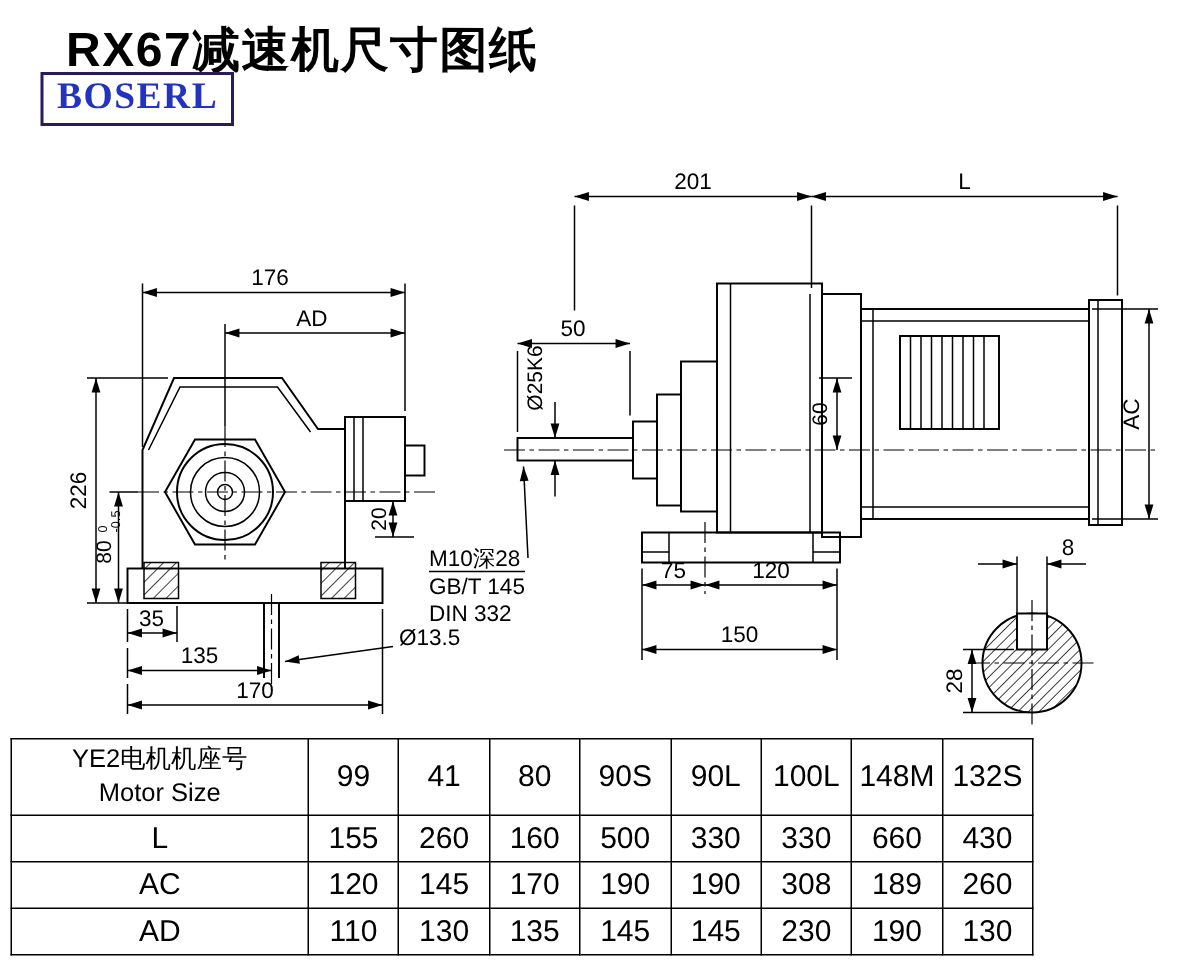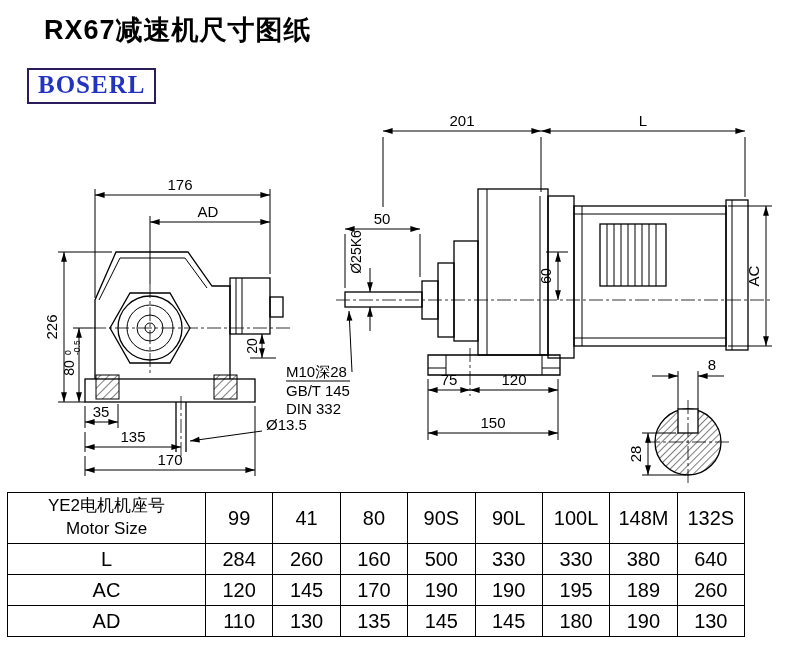--- a/index.html
+++ b/index.html
@@ -1,32 +1,32 @@
 <!DOCTYPE html>
 <html><head>
 <meta charset="utf-8">
 <style>
   * { margin:0; padding:0; box-sizing:border-box; }
   html,body { width:800px; height:646px; }
   body { background:#ffffff; font-family:"Liberation Sans",sans-serif; position:relative; overflow:hidden; }
 
-  .page-title { position:absolute; left:44px; top:12px; font-size:27px; font-weight:bold; color:#000; letter-spacing:1px; }
-  .logo-box { position:absolute; left:27px; top:68px; border:2px solid #2b1b5a; padding:1px 9px 3px 9px; background:#fff; }
+  .page-title { position:absolute; left:44px; top:12px; font-size:32px; font-weight:bold; color:#000; letter-spacing:1px; }
+  .logo-box { position:absolute; left:27px; top:48px; border:2px solid #2b1b5a; padding:1px 9px 3px 9px; background:#fff; }
   .logo-text { font-family:"Liberation Serif",serif; font-weight:bold; font-size:25px; color:#2233c0; letter-spacing:1px; }
 
   svg.drawing { position:absolute; left:0; top:0; }
   .o  { fill:none; stroke:#000; stroke-width:1.3; }
   .t  { fill:none; stroke:#000; stroke-width:1; }
   .d  { stroke:#000; stroke-width:1; fill:none; }
   .cl { stroke:#000; stroke-width:0.8; fill:none; stroke-dasharray:14 3 3 3; }
   text.dim  { font-family:"Liberation Sans",sans-serif; font-size:14px; fill:#000; }
   text.dimL { font-family:"Liberation Sans",sans-serif; font-size:15px; fill:#000; }
   text.tol  { font-family:"Liberation Sans",sans-serif; font-size:8.5px; fill:#000; }
 
-  .dim-table { position:absolute; left:7px; top:492px; width:738px; border-collapse:collapse; table-layout:fixed; background:#fff; }
+  .dim-table { position:absolute; left:7px; top:492px; width:682px; border-collapse:collapse; table-layout:fixed; background:#fff; }
   .dim-table th, .dim-table td { border:1px solid #000; text-align:center; vertical-align:middle; font-weight:normal; font-size:20px; color:#000; padding:1px 0; height:31px; }
   .dim-table tr.header th { height:51px; }
   .dim-table .label-cell div { font-size:17px; line-height:1.35; }
   col.c0 { width:198px; }
 </style>
 </head>
 <body>
 
 <h1 class="page-title">RX67减速机尺寸图纸</h1>
 
@@ -233,45 +233,45 @@
       <th>41</th>
       <th>80</th>
       <th>90S</th>
       <th>90L</th>
       <th>100L</th>
       <th>148M</th>
       <th>132S</th>
     </tr>
     <tr>
       <th>L</th>
-      <td>284</td>
+      <td>155</td>
       <td>260</td>
       <td>160</td>
       <td>500</td>
       <td>330</td>
       <td>330</td>
-      <td>380</td>
-      <td>640</td>
+      <td>660</td>
+      <td>430</td>
     </tr>
     <tr>
       <th>AC</th>
       <td>120</td>
       <td>145</td>
       <td>170</td>
       <td>190</td>
       <td>190</td>
-      <td>195</td>
+      <td>308</td>
       <td>189</td>
       <td>260</td>
     </tr>
     <tr>
       <th>AD</th>
       <td>110</td>
       <td>130</td>
       <td>135</td>
       <td>145</td>
       <td>145</td>
-      <td>180</td>
+      <td>230</td>
       <td>190</td>
       <td>130</td>
     </tr>
   </tbody>
 </table>
 
 </body></html>

